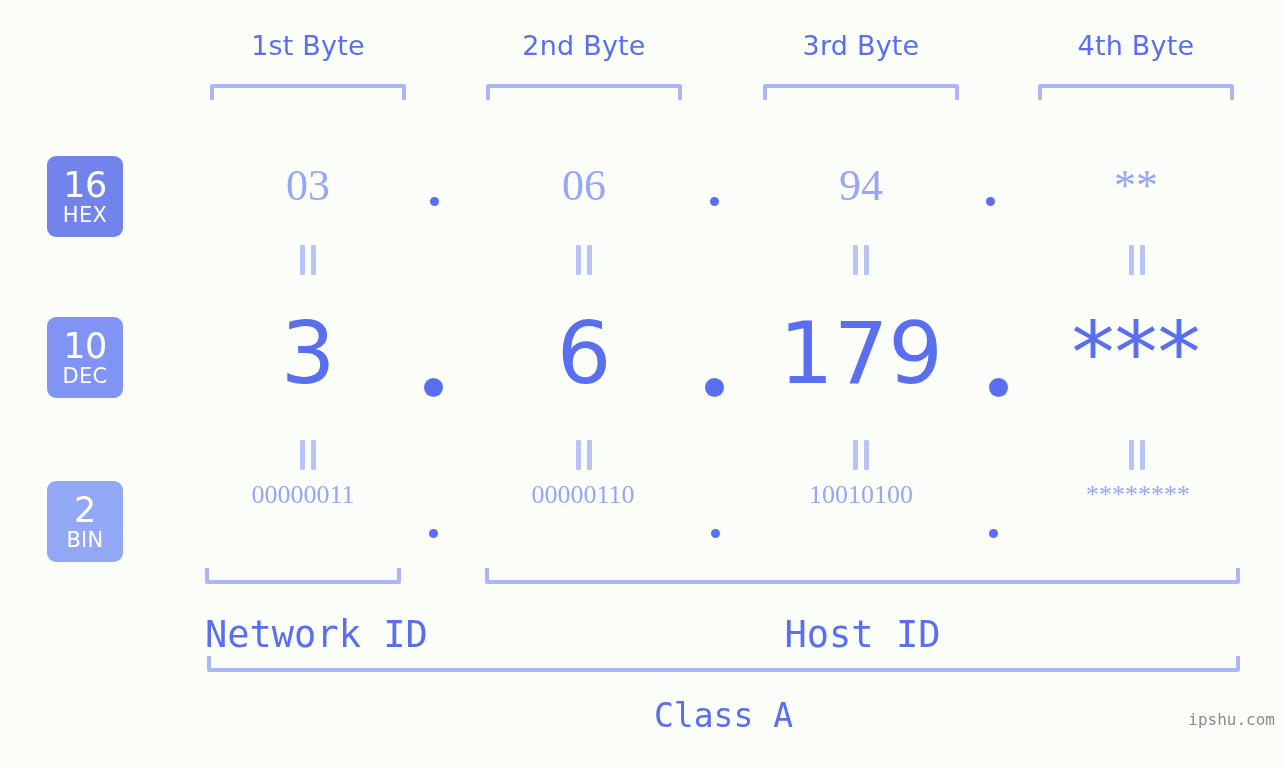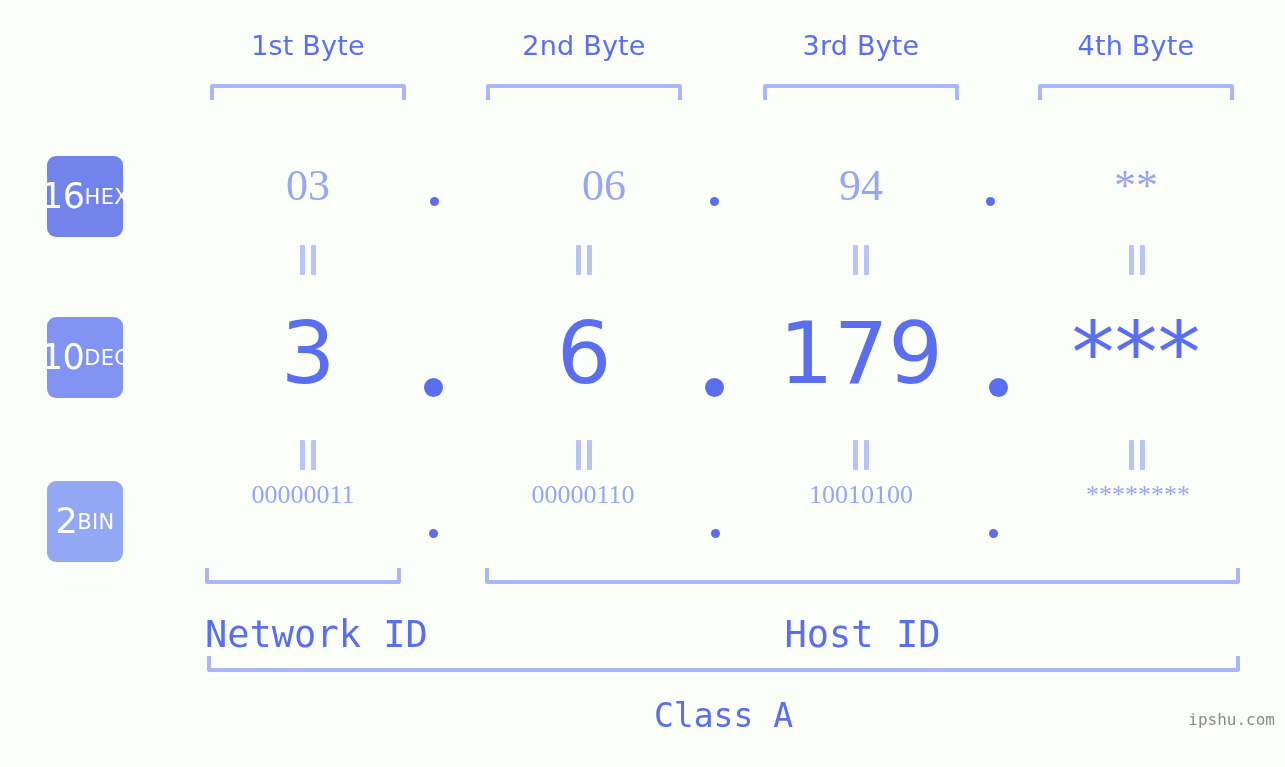--- a/index.html
+++ b/index.html
@@ -53,21 +53,21 @@
 
   
   .badge {
     position: absolute;
     left: 47px;
     width: 76px;
     height: 81px;
     border-radius: 9px;
     color: #ffffff;
     display: flex;
-    flex-direction: row;
+    flex-direction: column;
     align-items: center;
     justify-content: center;
     line-height: 1;
     box-sizing: border-box;
   }
   .badge .num {
     font-size: 35px;
     font-weight: 400;
     letter-spacing: -0.5px;
   }
@@ -181,21 +181,21 @@
     <span class="num">10</span>
     <span class="abbr">DEC</span>
   </div>
   <div class="badge" style="top:481px; background:#92a8f5;">
     <span class="num">2</span>
     <span class="abbr">BIN</span>
   </div>
 
   <div class="row-hex">
     <div class="cell" style="left:210px; width:196px;">03</div>
-    <div class="cell" style="left:506px; width:196px;">06</div>
+    <div class="cell" style="left:486px; width:196px;">06</div>
     <div class="cell" style="left:763px; width:196px;">94</div>
     <div class="cell" style="left:1038px; width:196px;">**</div>
     <span class="dot" style="left:430px; top:197px; width:9px; height:9px;"></span>
     <span class="dot" style="left:710px; top:197px; width:9px; height:9px;"></span>
     <span class="dot" style="left:986px; top:197px; width:9px; height:9px;"></span>
   </div>
 
   <div class="eq" style="left:297px; top:245px;">
       <i></i>
       <i></i>

